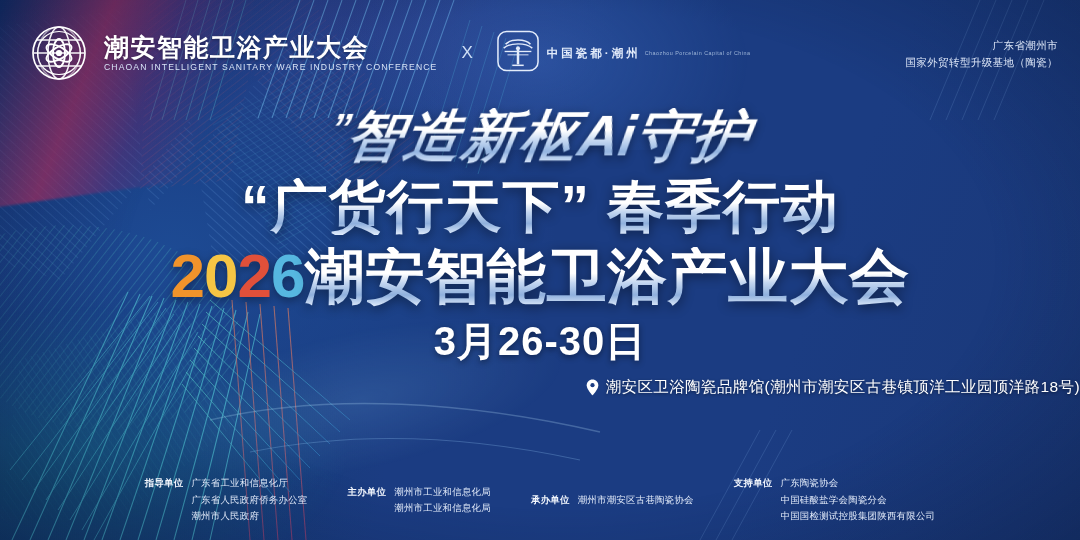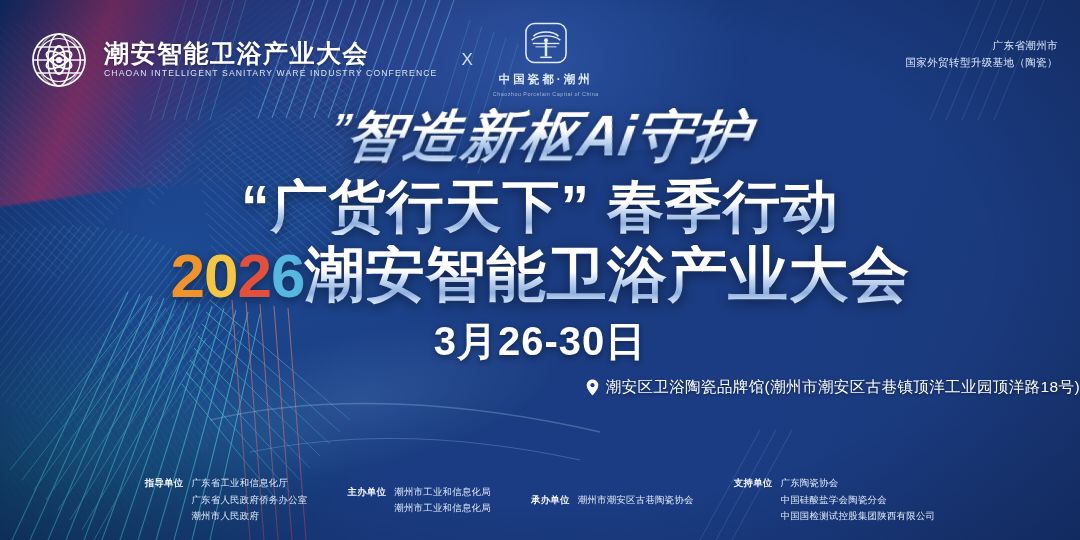--- a/index.html
+++ b/index.html
@@ -48,21 +48,21 @@
   .brandtext{display:flex;flex-direction:column;gap:3px;}
   .brand-cn{
     font-size:25px;font-weight:bold;color:#ffffff;letter-spacing:1.5px;
     line-height:1;text-shadow:0 1px 3px rgba(0,0,0,.35);
   }
   .brand-en{
     font-size:8.6px;color:#d8e4f7;letter-spacing:1.12px;line-height:1;
     white-space:nowrap;
   }
   .xmark{font-size:17px;color:#cfe0f6;margin:0 6px 0 10px;font-weight:300;align-self:center;}
-  .colog{display:flex;flex-direction:column;align-items:center;gap:4px;flex:none;}
+  .colog{display:flex;flex-direction:row;align-items:center;gap:4px;flex:none;}
   .colog-cn{font-size:11.5px;color:#e3ecfb;letter-spacing:3px;font-weight:bold;white-space:nowrap;}
   .colog-en{font-size:5.4px;color:#9fb6d8;letter-spacing:.5px;white-space:nowrap;}
 
   .topright{
     position:absolute;right:22px;top:37px;text-align:right;
     font-size:10.5px;color:#dde7f8;line-height:1.62;letter-spacing:.4px;
   }
 
   
   .stage{position:absolute;left:0;right:0;top:108px;text-align:center;}
@@ -84,21 +84,21 @@
   .line2{
     margin-top:14px;
     font-size:57px;font-weight:bold;line-height:1;letter-spacing:1px;
     background:linear-gradient(180deg,#ffffff 0%,#ffffff 44%,#c3d6f0 60%,#8fb0dd 80%,#e2edfc 100%);
     -webkit-background-clip:text;background-clip:text;color:transparent;
     -webkit-text-fill-color:transparent;
     filter:drop-shadow(0 3px 6px rgba(0,0,0,.48));
   }
 
   .line3{
-    margin-top:10px;display:flex;align-items:flex-start;justify-content:center;
+    margin-top:10px;display:flex;align-items:flex-end;justify-content:center;
   }
   .year{font-size:62px;font-weight:bold;line-height:1;letter-spacing:-1px;
         filter:drop-shadow(0 3px 5px rgba(0,0,0,.4));}
   .year span{display:inline-block;}
   .bigcn{
     font-size:60px;font-weight:bold;line-height:1;letter-spacing:.5px;
     background:linear-gradient(180deg,#ffffff 0%,#ffffff 44%,#c3d6f0 60%,#8fb0dd 80%,#e2edfc 100%);
     -webkit-background-clip:text;background-clip:text;color:transparent;
     -webkit-text-fill-color:transparent;
     filter:drop-shadow(0 3px 6px rgba(0,0,0,.48));

